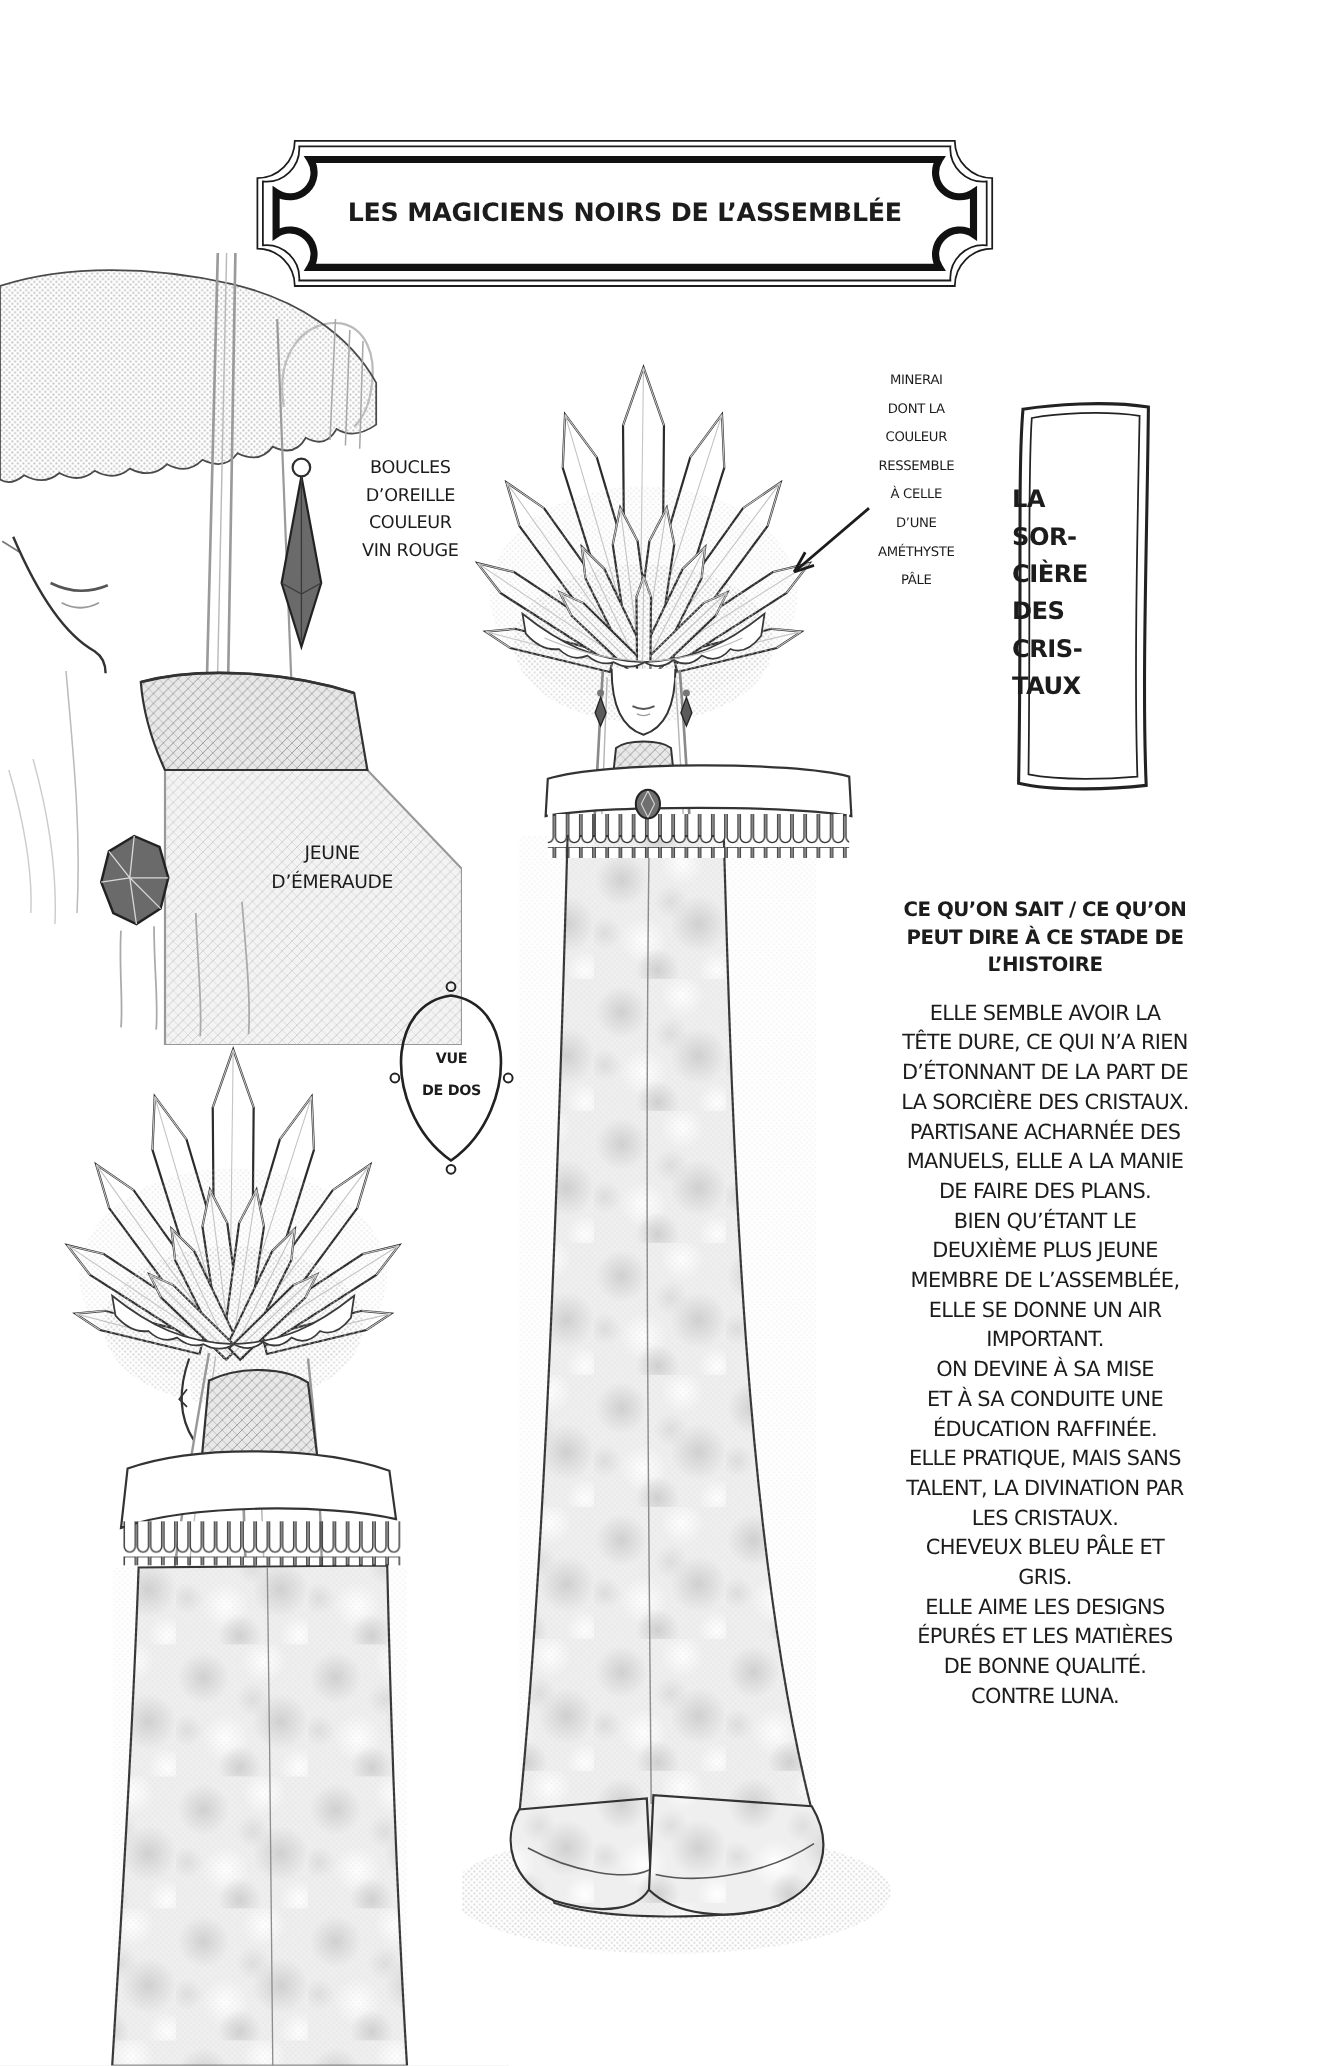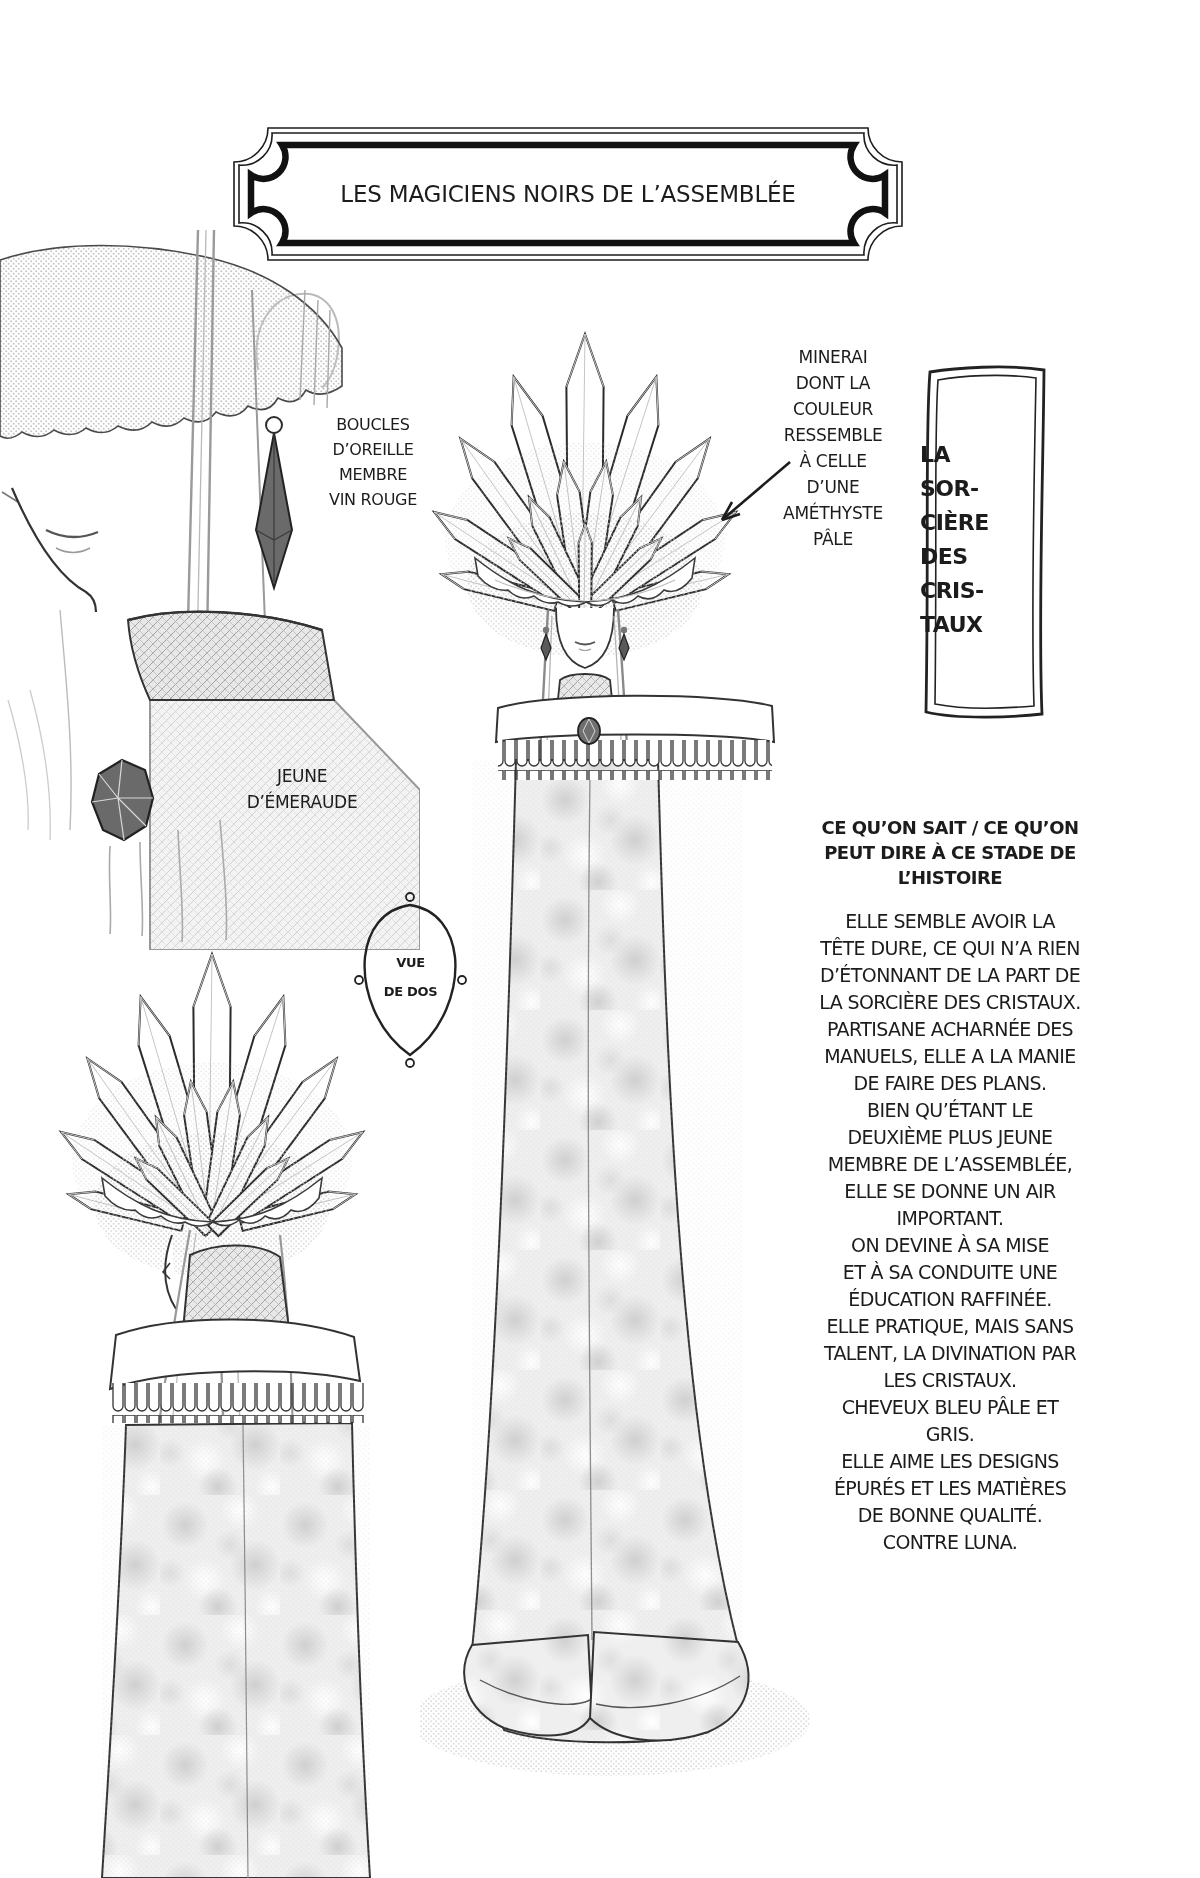--- a/index.html
+++ b/index.html
@@ -3,27 +3,27 @@
 <meta charset="utf-8">
 <style>
   html,body{margin:0;padding:0;background:#e9e9e9;}
   .page{position:relative;width:1200px;height:1878px;background:#ffffff;overflow:hidden;
         font-family:"DejaVu Sans",sans-serif;color:#1c1c1c;margin:0 auto;}
   .abs{position:absolute;}
   .label{position:absolute;white-space:pre;text-align:center;color:#1c1c1c;
          font-family:"DejaVu Sans",sans-serif;letter-spacing:-0.3px;}
   .lbl-earrings{left:283px;top:412px;width:180px;font-size:16px;line-height:25px;}
   .lbl-brooch{left:212px;top:763px;width:180px;font-size:17px;line-height:26px;}
-  .lbl-mineral{left:743px;top:344px;width:180px;font-size:17px;line-height:26px;}
+  .lbl-mineral{left:743px;top:332px;width:180px;font-size:12px;line-height:26px;}
   .lbl-backview{left:348px;top:948px;width:125px;font-size:13px;line-height:29px;font-weight:bold;}
   .lbl-fabric{left:305px;top:1168px;width:180px;font-size:16px;line-height:27px;}
   .banner{left:230px;top:124px;width:676px;height:140px;}
   .banner-text{position:absolute;left:0;top:0;width:100%;height:100%;
                display:flex;align-items:center;justify-content:center;
-               font-size:23px;font-weight:normal;letter-spacing:-0.2px;white-space:pre;}
+               font-size:23px;font-weight:bold;letter-spacing:-0.2px;white-space:pre;}
   .namebox{left:920px;top:360px;width:130px;height:368px;}
   .namebox-text{position:absolute;left:0;top:78px;width:100%;text-align:left;
                 white-space:pre;font-size:22px;font-weight:bold;line-height:34px;letter-spacing:-0.5px;}
   .bio-heading{left:780px;top:815px;width:340px;font-size:18px;font-weight:bold;
                line-height:25px;letter-spacing:-0.5px;}
   .bio-body{left:780px;top:908px;width:340px;font-size:19px;line-height:27px;letter-spacing:-0.6px;}
   svg{display:block;}
 </style>
 </head>
 <body>
@@ -248,21 +248,21 @@
     <div class="namebox-text">LA
 SOR-
 CIÈRE
 DES
 CRIS-
 TAUX</div>
   </div>
 
   <div class="label lbl-earrings">BOUCLES
 D’OREILLE
-MEMBRE
+COULEUR
 VIN ROUGE</div>
   <div class="label lbl-brooch">JEUNE
 D’ÉMERAUDE</div>
   <div class="label lbl-mineral">MINERAI
 DONT LA
 COULEUR
 RESSEMBLE
 À CELLE
 D’UNE
 AMÉTHYSTE

